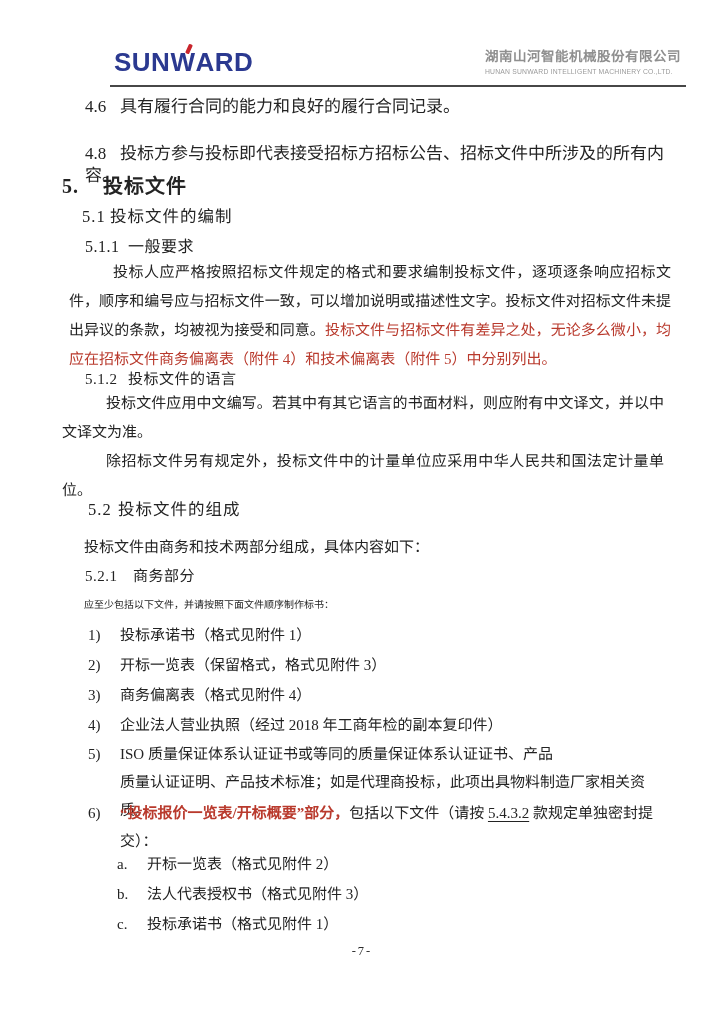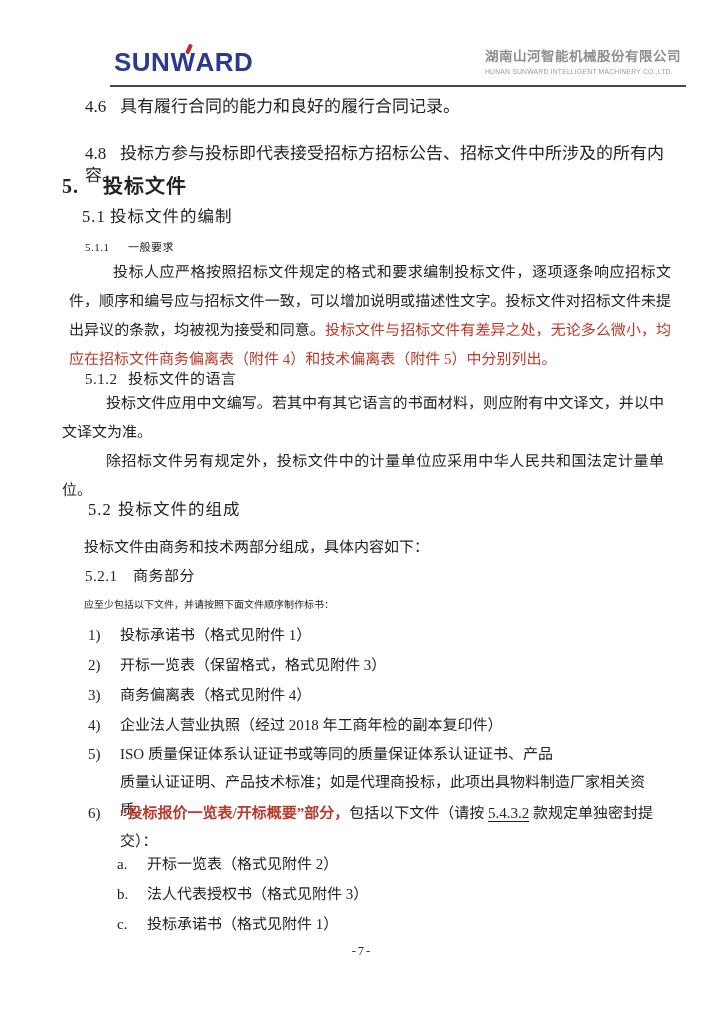--- a/index.html
+++ b/index.html
@@ -46,21 +46,21 @@
   .clause{left:85px;width:580px;font-size:17px;line-height:22px;}
   .c46{top:96px;} .c47{top:120px;} .c48{top:143px;}
   .cl-num{display:inline-block;min-width:35px;}
 
   
   .h5{left:62px;top:174px;font-size:20px;line-height:24px;font-weight:700;
       font-family:"Liberation Sans","DejaVu Sans",sans-serif;letter-spacing:1px;}
   .h5 .h-num{display:inline-block;min-width:41px;font-family:"Liberation Serif","DejaVu Serif",serif;}
   .s51{left:82px;top:206px;font-size:16.5px;line-height:22px;letter-spacing:1px;}
   .s51 .h-num{display:inline-block;min-width:28px;}
-  .s511{left:85px;top:237px;font-size:11px;line-height:20px;letter-spacing:0.5px;}
+  .s511{left:85px;top:237px;font-size:16px;line-height:20px;letter-spacing:0.5px;}
   .s511 .h-num{display:inline-block;min-width:43px;}
   .s512{left:85px;top:369px;font-size:15px;line-height:20px;letter-spacing:0.5px;}
   .s512 .h-num{display:inline-block;min-width:43px;}
   .s52{left:88px;top:499px;font-size:16.5px;line-height:22px;letter-spacing:1px;}
   .s52 .h-num{display:inline-block;min-width:30px;}
   .s521{left:85px;top:566px;font-size:15px;line-height:20px;letter-spacing:0.5px;}
   .s521 .h-num{display:inline-block;min-width:48px;}
 
   
   .para{left:62px;width:602px;font-size:15px;line-height:29px;text-align:justify;}

